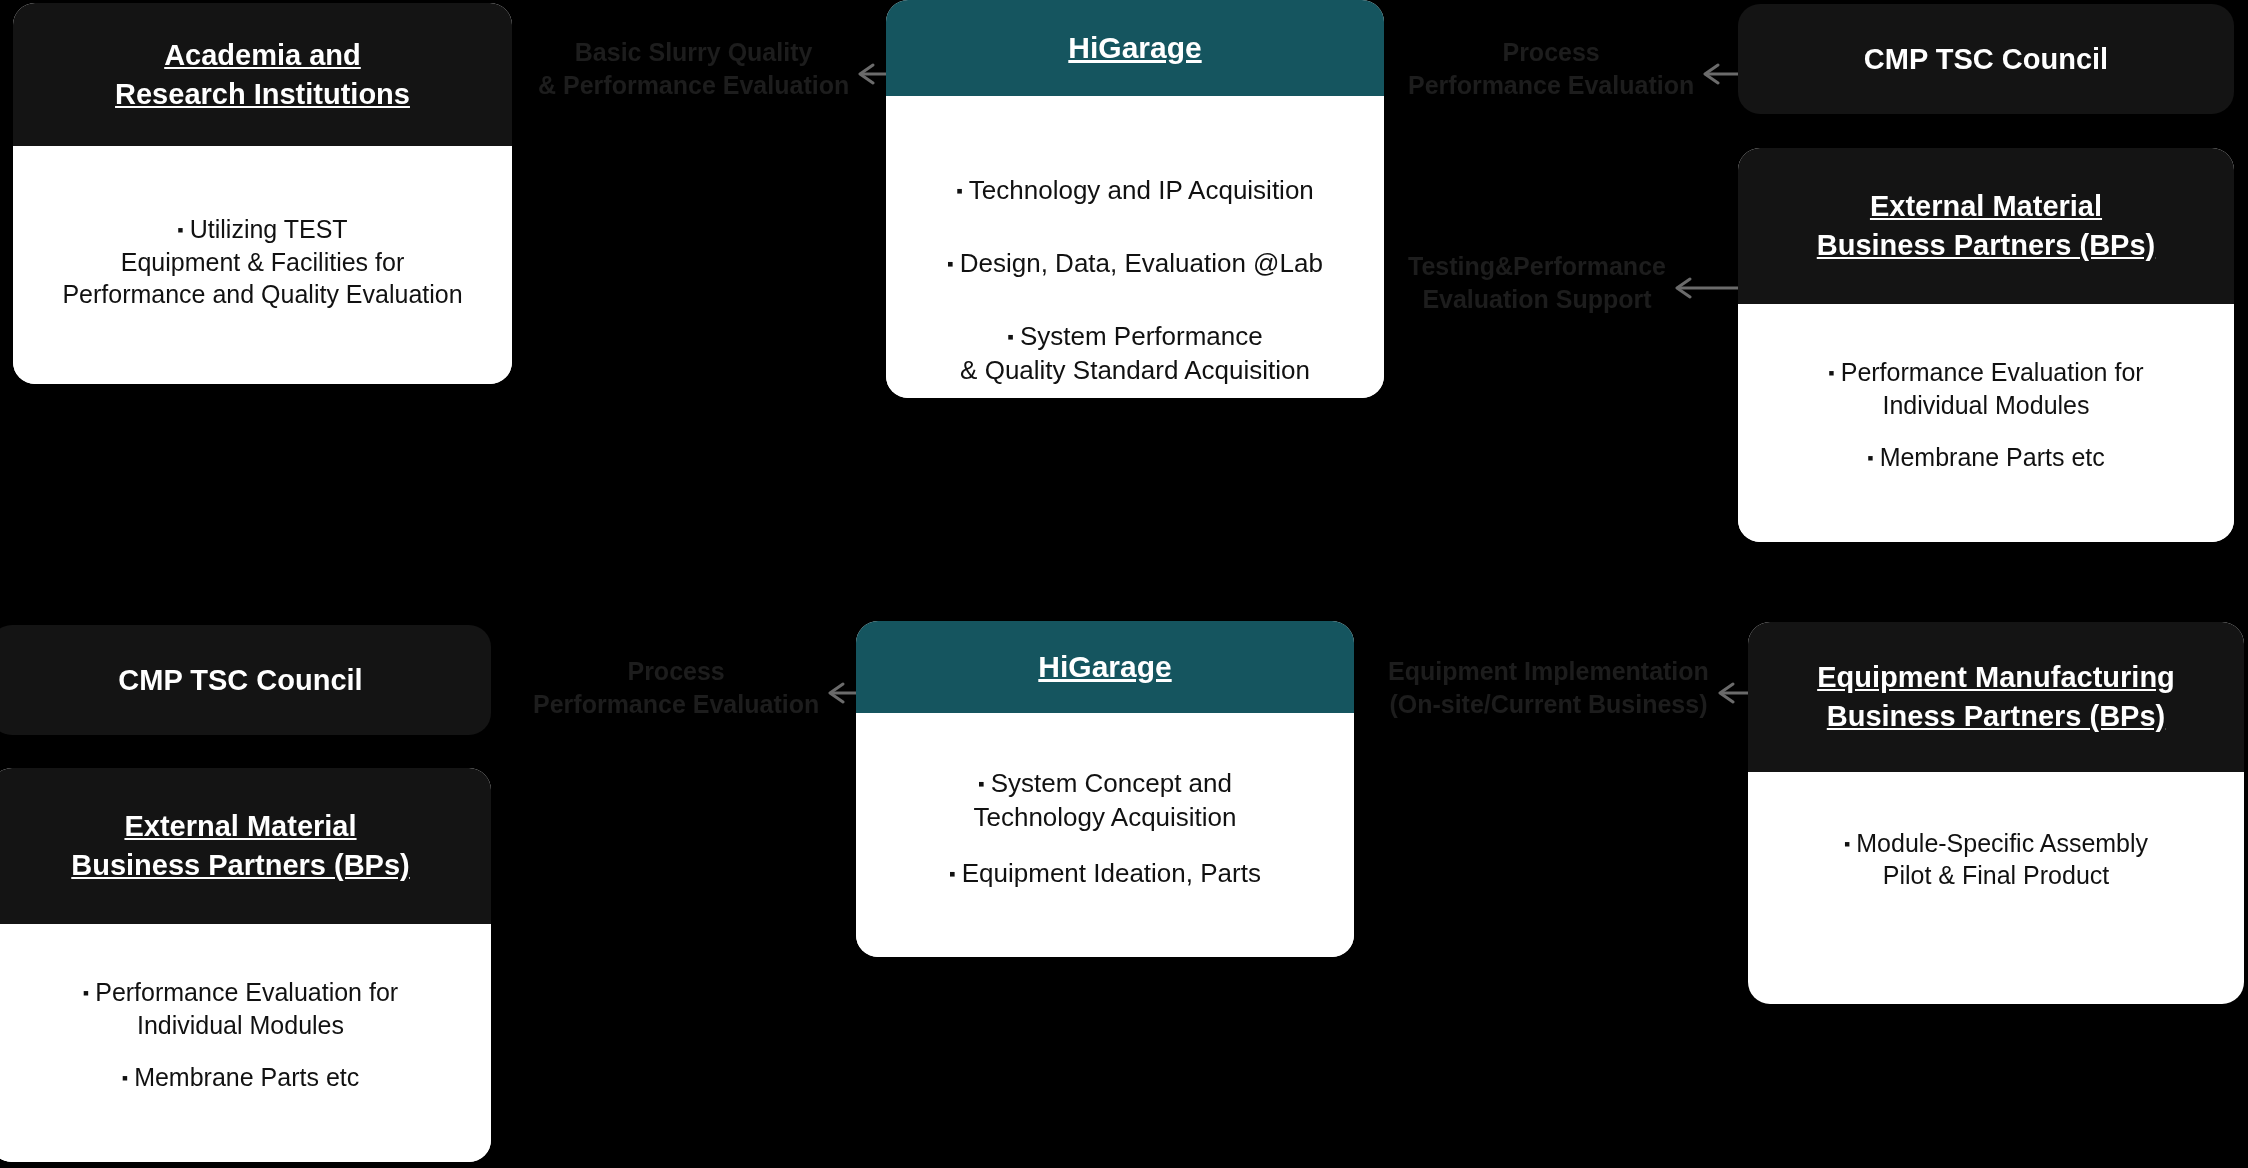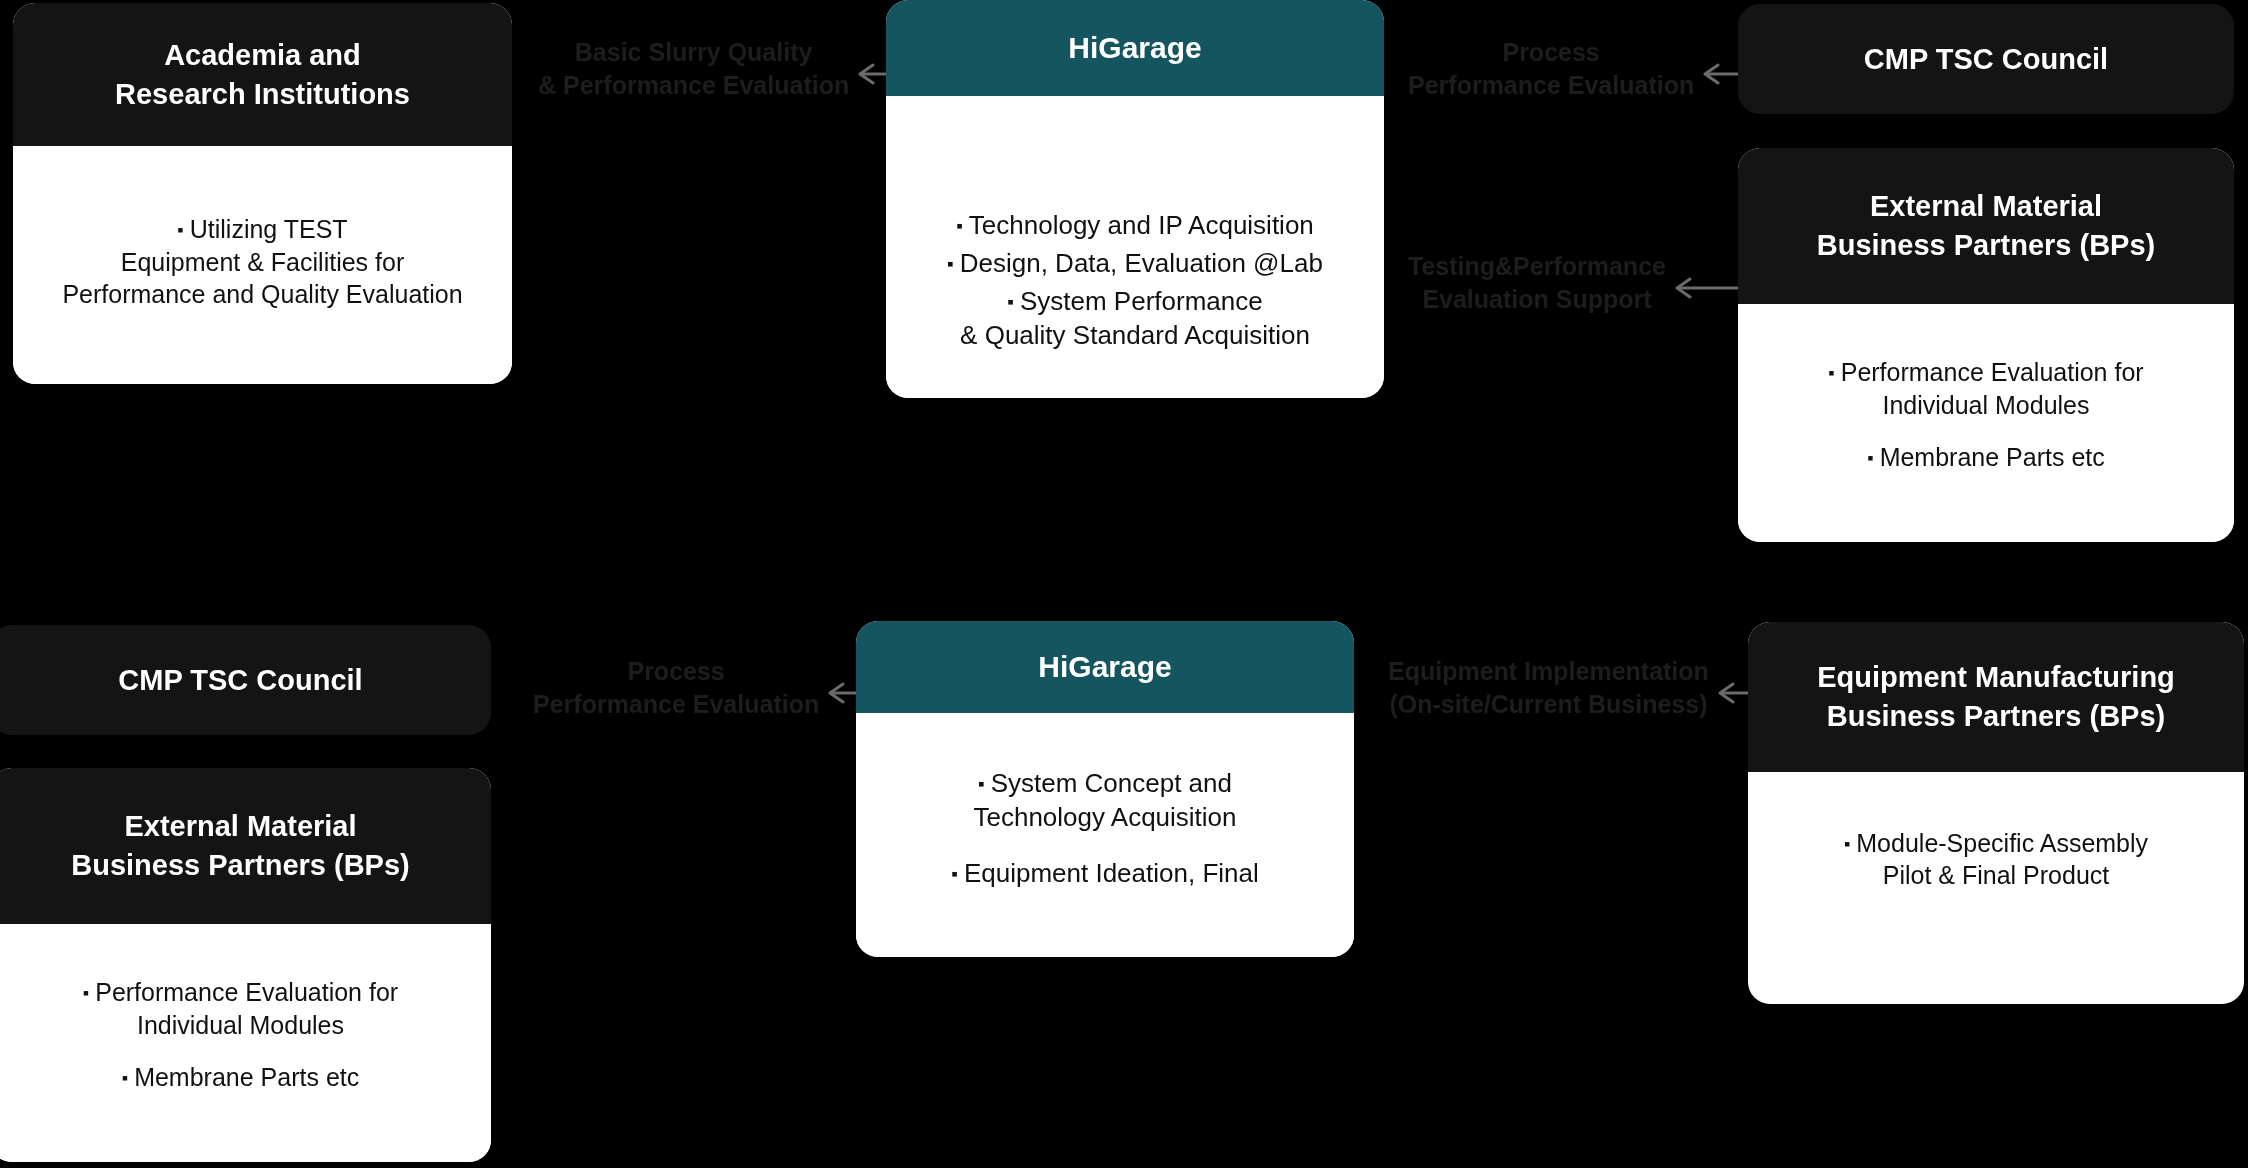--- a/index.html
+++ b/index.html
@@ -22,21 +22,21 @@
     background: #141414;
     color: #ffffff;
     font-weight: bold;
     text-align: center;
     display: flex;
     flex-direction: column;
     align-items: center;
     justify-content: center;
   }
   .card-head.teal { background: #15555f; }
-  .card-head .hl { display: block; line-height: 1.33; }
+  .card-head .hl { display: block; line-height: 1.33; text-decoration: underline; }
 
   .card-body {
     background: #ffffff;
     color: #111111;
     text-align: center;
     display: flex;
     flex-direction: column;
     align-items: center;
     justify-content: center;
     gap: 18px;
@@ -74,21 +74,21 @@
   .arrow-wrap { margin-top: 10px; }
   .arrow-wrap svg { display: block; }
 
   
   #card-academia      { left: 13px;   top: 3px;    width: 499px; height: 381px; }
   #card-academia .card-head { height: 143px; font-size: 29px; padding: 0 18px; }
   #card-academia .card-body { height: 238px; font-size: 25px; padding: 16px 14px 22px; }
 
   #card-higarage-top  { left: 886px;  top: 0px;    width: 498px; height: 398px; }
   #card-higarage-top .card-head { height: 96px;  font-size: 30px; }
-  #card-higarage-top .card-body { height: 384px; font-size: 26px; padding: 10px 16px 24px; gap: 4px; }
+  #card-higarage-top .card-body { height: 384px; font-size: 26px; padding: 10px 16px 24px; gap: 39px; }
 
   #pill-cmp-top       { left: 1738px; top: 4px;    width: 496px; height: 110px; font-size: 29px; }
 
   #card-extmat-top    { left: 1738px; top: 148px;  width: 496px; height: 394px; }
   #card-extmat-top .card-head { height: 156px; font-size: 29px; padding: 0 16px; }
   #card-extmat-top .card-body { height: 238px; font-size: 25px; padding: 10px 14px 26px; gap: 20px; }
 
   #pill-cmp-bot       { left: -10px;  top: 625px;  width: 501px; height: 110px; font-size: 29px; }
 
   #card-extmat-bot    { left: -10px;  top: 768px;  width: 501px; height: 394px; }
@@ -250,21 +250,21 @@
   <div class="card" id="card-higarage-bot">
     <div class="card-head teal">
       <span class="hl">HiGarage</span>
     </div>
     <div class="card-body">
       <div class="bullet-line">
         <span class="bul">▪</span><span>System Concept and</span><br>
         <span>Technology Acquisition</span>
       </div>
       <div class="bullet-line">
-        <span class="bul">▪</span><span>Equipment Ideation, Final</span>
+        <span class="bul">▪</span><span>Equipment Ideation, Parts</span>
       </div>
     </div>
   </div>
 
   <div class="connector" id="conn-equip">
     <div class="conn-label">
       <span>Equipment Implementation</span><br>
       <span>(On-site/Current Business)</span>
     </div>
     <div class="arrow-wrap">

